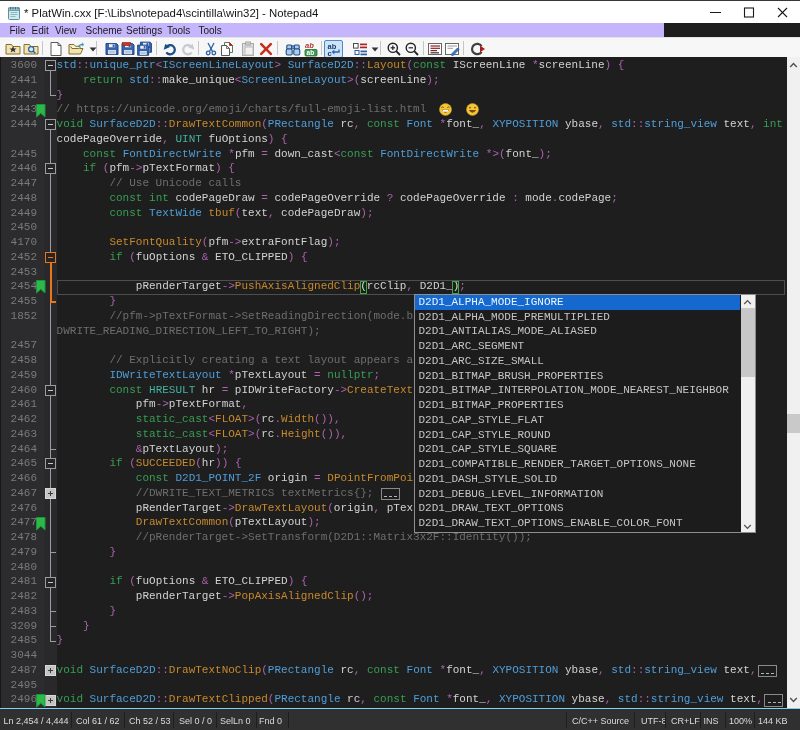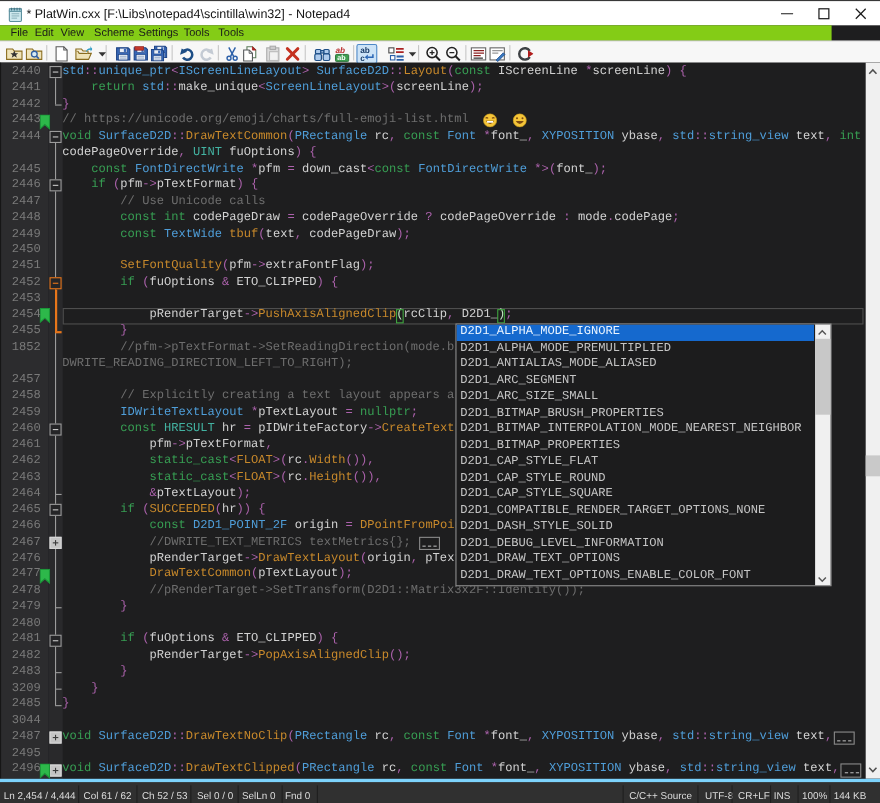--- a/index.html
+++ b/index.html
@@ -1,20 +1,20 @@
 <!DOCTYPE html>
 <html><head><meta charset="utf-8">
 <style>
 *{margin:0;padding:0;box-sizing:border-box}
 html,body{width:800px;height:730px;overflow:hidden;background:#1E1E1F;font-family:"Liberation Sans",sans-serif}
 #win{position:absolute;left:0;top:0;width:800px;height:730px}
 
 #titlebar{position:absolute;left:0;top:0;width:800px;height:23px;background:#FFFFFF;border-top:1px solid #383838}
 #title{position:absolute;left:24px;top:5.5px;font-size:11.4px;color:#151515;white-space:pre}
-#menubar{position:absolute;left:0;top:23px;width:756px;height:14px;background:#84cc16}
+#menubar{position:absolute;left:0;top:23px;width:664px;height:14px;background:#c4b5fd}
 .mi{position:absolute;top:2px;font-size:10px;color:#1A1A1A}
 #toolbar{position:absolute;left:0;top:37px;width:800px;height:20px;background:#F7F7F7;border-top:1px solid #E3E3E3}
 .tsep{position:absolute;top:3px;width:1px;height:14px;background:#C6C6C6}
 .ticon{position:absolute;top:3px;width:16px;height:16px}
 
 #editor{position:absolute;left:0;top:57px;width:800px;height:651px;background:#1E1E1F}
 #marginnum{position:absolute;left:0;top:0;width:44px;height:651px;background:#2C2C2E;border-left:1px solid #161616}
 #marginfold{position:absolute;left:44px;top:0;width:12.5px;height:651px;background:#29292B}
 .ln{position:absolute;left:0;width:37px;text-align:right;font-family:"Liberation Mono",monospace;font-size:11px;line-height:14.75px;color:#7A7A7A;white-space:pre}
 .cr{position:absolute;left:56.6px;font-family:"Liberation Mono",monospace;font-size:11px;line-height:14.75px;white-space:pre}
@@ -45,21 +45,21 @@
 #vsbthumb{position:absolute;left:0;top:357px;width:13.5px;height:19px;background:#C9C9C9}
 .arr{position:absolute;left:2.2px;width:9px;height:9px}
 
 #popup{position:absolute;left:414px;top:293.8px;width:341.5px;height:239.4px;background:#1C1C1D;border:1px solid #8E8E8E}
 #pitems{position:absolute;left:0;top:0;width:325px;height:236px;overflow:hidden}
 .pi{position:absolute;left:0;width:325px;height:14.75px;padding-left:3.5px;font-family:"Liberation Mono",monospace;font-size:11px;line-height:14.75px;color:#C5C5C5;white-space:pre}
 .pi.sel{background:#1569CE;color:#EAF4FF}
 #psb{position:absolute;right:0;top:0;width:14px;height:237.4px;background:#F0F0F0}
 #psbthumb{position:absolute;left:0;top:13.5px;width:14px;height:69px;background:#C8C8C8}
 
-#statusbar{position:absolute;left:0;top:708px;width:800px;height:22px;background:#303030;border-top:3px solid #7dd3fc}
+#statusbar{position:absolute;left:0;top:708px;width:800px;height:22px;background:#303030;border-top:1px solid #7dd3fc}
 .sc{position:absolute;top:7px;font-size:9px;color:#DCDCDC;white-space:pre}
 .ssep{position:absolute;top:3px;width:1px;height:16px;background:#1E1E1E}
 </style></head>
 <body>
 <div id="win">
   <div id="titlebar">
     <svg class="ticon" style="left:6px;top:4px" viewBox="0 0 16 16">
       <rect x="2.5" y="3" width="11" height="11.5" rx="1" fill="#CFE9EE" stroke="#5B8F9E" stroke-width="1"></rect>
       <rect x="2.5" y="3" width="11" height="2.5" fill="#9FCBD6" stroke="#5B8F9E" stroke-width="0.8"></rect>
       <line x1="4.5" y1="2" x2="4.5" y2="4.5" stroke="#44707E" stroke-width="1"></line>
@@ -303,32 +303,32 @@
 <svg style="position:absolute;left:35.5px;top:223.4px" width="10" height="14" viewBox="0 0 10 14">
 <path d="M0.5 0.5 H9 V13 L4.75 9.2 L0.5 13 Z" fill="#2DB84A" stroke="#1B9638" stroke-width="1"></path>
       </svg>
 <svg style="position:absolute;left:35.5px;top:459.5px" width="10" height="14" viewBox="0 0 10 14">
 <path d="M0.5 0.5 H9 V13 L4.75 9.2 L0.5 13 Z" fill="#2DB84A" stroke="#1B9638" stroke-width="1"></path>
       </svg>
 <svg style="position:absolute;left:35.5px;top:636.5px" width="10" height="14" viewBox="0 0 10 14">
 <path d="M0.5 0.5 H9 V13 L4.75 9.2 L0.5 13 Z" fill="#2DB84A" stroke="#1B9638" stroke-width="1"></path>
       </svg>
     <div id="clframe"></div>
-<div class="ln" style="top:1.00px">2440</div>
+<div class="ln" style="top:1.00px">3600</div>
 <div class="ln" style="top:15.75px">2441</div>
 <div class="ln" style="top:30.50px">2442</div>
 <div class="ln" style="top:45.25px">2443</div>
 <div class="ln" style="top:60.00px">2444</div>
 <div class="ln" style="top:89.50px">2445</div>
 <div class="ln" style="top:104.25px">2446</div>
 <div class="ln" style="top:119.00px">2447</div>
 <div class="ln" style="top:133.75px">2448</div>
 <div class="ln" style="top:148.50px">2449</div>
 <div class="ln" style="top:163.25px">2450</div>
-<div class="ln" style="top:178.00px">2451</div>
+<div class="ln" style="top:178.00px">4170</div>
 <div class="ln" style="top:192.75px">2452</div>
 <div class="ln" style="top:207.50px">2453</div>
 <div class="ln" style="top:222.25px">2454</div>
 <div class="ln" style="top:237.00px">2455</div>
 <div class="ln" style="top:251.75px">1852</div>
 <div class="ln" style="top:281.25px">2457</div>
 <div class="ln" style="top:296.00px">2458</div>
 <div class="ln" style="top:310.75px">2459</div>
 <div class="ln" style="top:325.50px">2460</div>
 <div class="ln" style="top:340.25px">2461</div>

